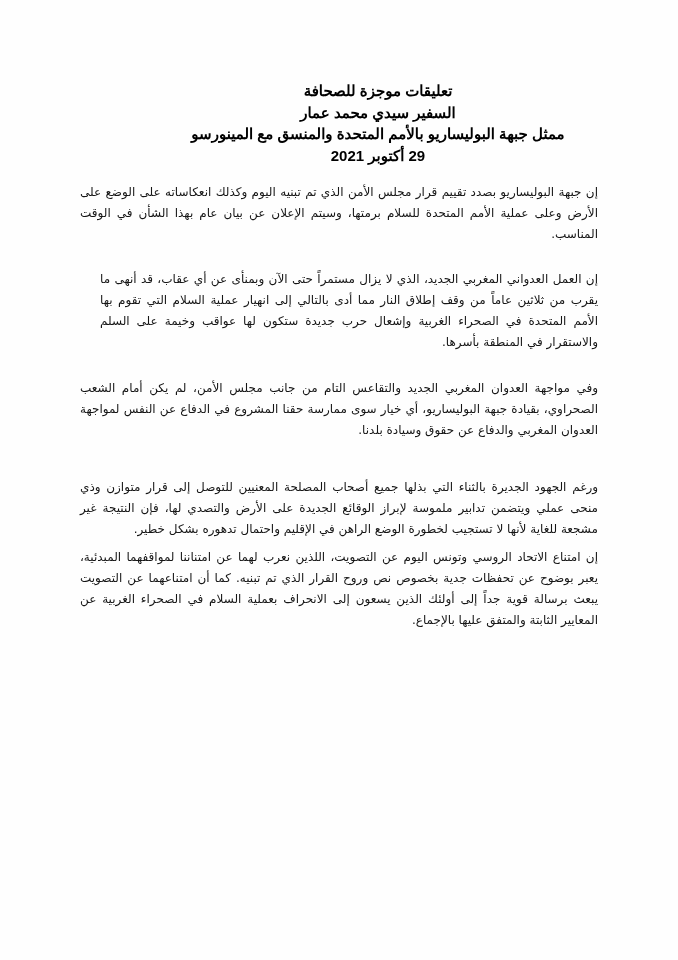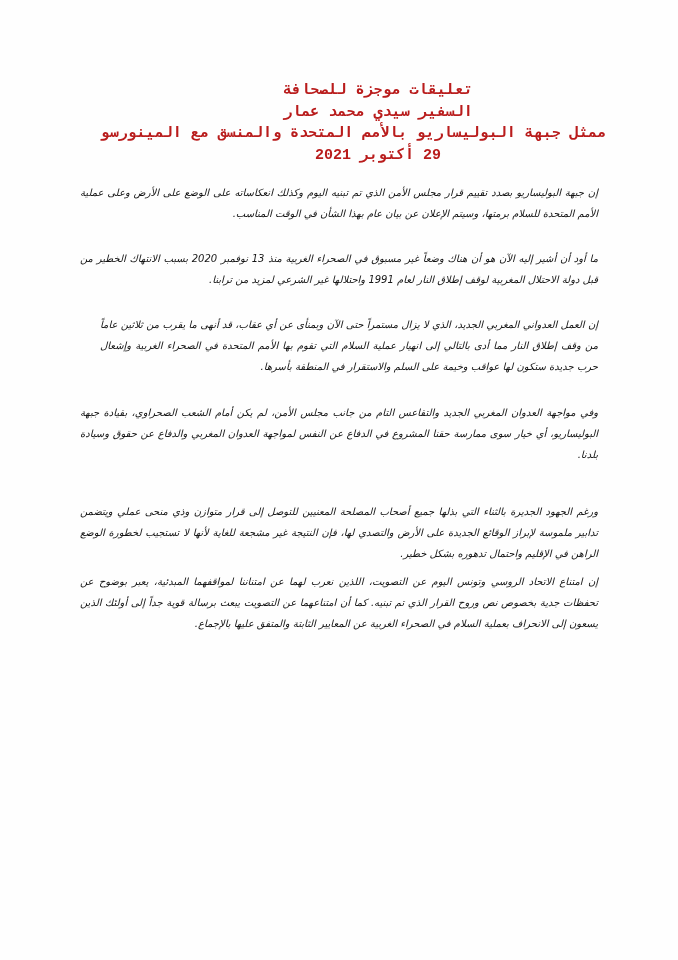--- a/index.html
+++ b/index.html
@@ -21,40 +21,39 @@
       height: 960px;
       background: #fefefe;
     }
     .header {
       position: absolute;
       left: 150px;
       width: 456px;
       top: 80px;
       direction: rtl;
       text-align: center;
-      font-family: Liberation Mono, monospace;
+      font-family: Liberation Sans, sans-serif;
       font-weight: bold;
       font-size: 15px;
       line-height: 21.5px;
-      color: #b91c1c;
+      color: #000000;
     }
     .header div { white-space: nowrap; }
     .body-text {
       position: absolute;
       left: 80px;
       width: 518px;
       top: 182px;
       direction: rtl;
       text-align: justify;
       text-align-last: right;
       font-family: "DejaVu Sans", "Liberation Sans", sans-serif;
-      font-size: 10px;
+      font-size: 12px;
       line-height: 21px;
       color: #151515;
-      font-style: italic;
     }
     .para {
       margin: 0 0 21px 0;
     }
     .para.p1 { margin-bottom: 24px; }
     .para.p2 { margin-bottom: 24px; }
     .para.p3 { margin-bottom: 25px; margin-left: 20px; }
     .para.p4 { margin-bottom: 36px; }
     .para.p5 { margin-bottom: 25px; }
     .para.p6 { margin-bottom: 7px; }
@@ -66,20 +65,19 @@
 
   <div class="header">
     <div>تعليقات موجزة للصحافة</div>
     <div>السفير سيدي محمد عمار</div>
     <div>ممثل جبهة البوليساريو بالأمم المتحدة والمنسق مع المينورسو</div>
     <div>29 أكتوبر 2021</div>
   </div>
 
   <div class="body-text">
     <p class="para p1">إن جبهة البوليساريو بصدد تقييم قرار مجلس الأمن الذي تم تبنيه اليوم وكذلك انعكاساته على الوضع على الأرض وعلى عملية الأمم المتحدة للسلام برمتها، وسيتم الإعلان عن بيان عام بهذا الشأن في الوقت المناسب.</p>
-    <p class="para p2">ما أود أن أشير إليه الآن هو أن هناك وضعاً غير مسبوق في الصحراء الغربية منذ 13 نوفمبر 2020 بسبب الانتهاك الخطير من قبل دولة الاحتلال المغربية لوقف إطلاق النار لعام 1991 واحتلالها غير الشرعي لمزيد من ترابنا.</p>
     <p class="para p3">إن العمل العدواني المغربي الجديد، الذي لا يزال مستمراً حتى الآن وبمنأى عن أي عقاب، قد أنهى ما يقرب من ثلاثين عاماً من وقف إطلاق النار مما أدى بالتالي إلى انهيار عملية السلام التي تقوم بها الأمم المتحدة في الصحراء الغربية وإشعال حرب جديدة ستكون لها عواقب وخيمة على السلم والاستقرار في المنطقة بأسرها.</p>
     <p class="para p4">وفي مواجهة العدوان المغربي الجديد والتقاعس التام من جانب مجلس الأمن، لم يكن أمام الشعب الصحراوي، بقيادة جبهة البوليساريو، أي خيار سوى ممارسة حقنا المشروع في الدفاع عن النفس لمواجهة العدوان المغربي والدفاع عن حقوق وسيادة بلدنا.</p>
     <p class="para p6">ورغم الجهود الجديرة بالثناء التي بذلها جميع أصحاب المصلحة المعنيين للتوصل إلى قرار متوازن وذي منحى عملي ويتضمن تدابير ملموسة لإبراز الوقائع الجديدة على الأرض والتصدي لها، فإن النتيجة غير مشجعة للغاية لأنها لا تستجيب لخطورة الوضع الراهن في الإقليم واحتمال تدهوره بشكل خطير.</p>
     <p class="para p7">إن امتناع الاتحاد الروسي وتونس اليوم عن التصويت، اللذين نعرب لهما عن امتناننا لمواقفهما المبدئية، يعبر بوضوح عن تحفظات جدية بخصوص نص وروح القرار الذي تم تبنيه. كما أن امتناعهما عن التصويت يبعث برسالة قوية جداً إلى أولئك الذين يسعون إلى الانحراف بعملية السلام في الصحراء الغربية عن المعايير الثابتة والمتفق عليها بالإجماع.</p>
   </div>
 
 </div>
 
 </body></html>

